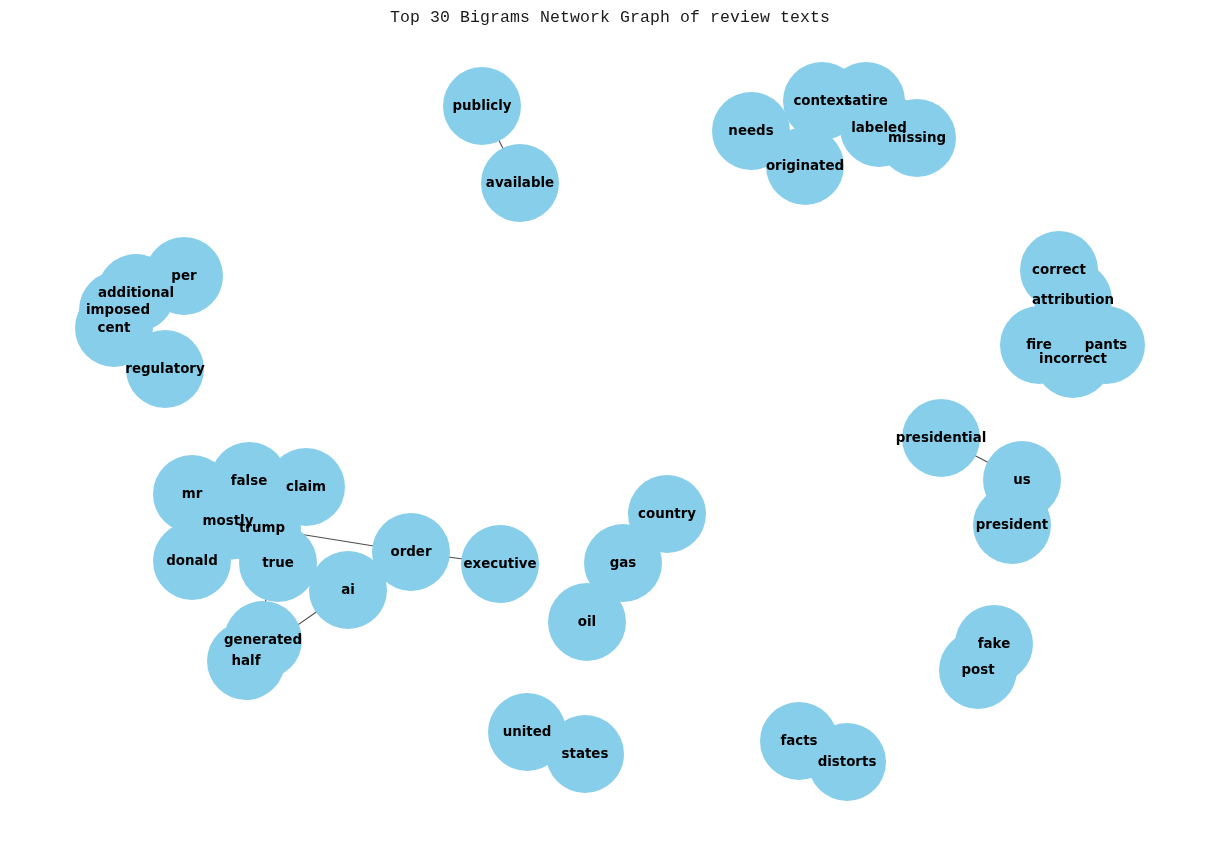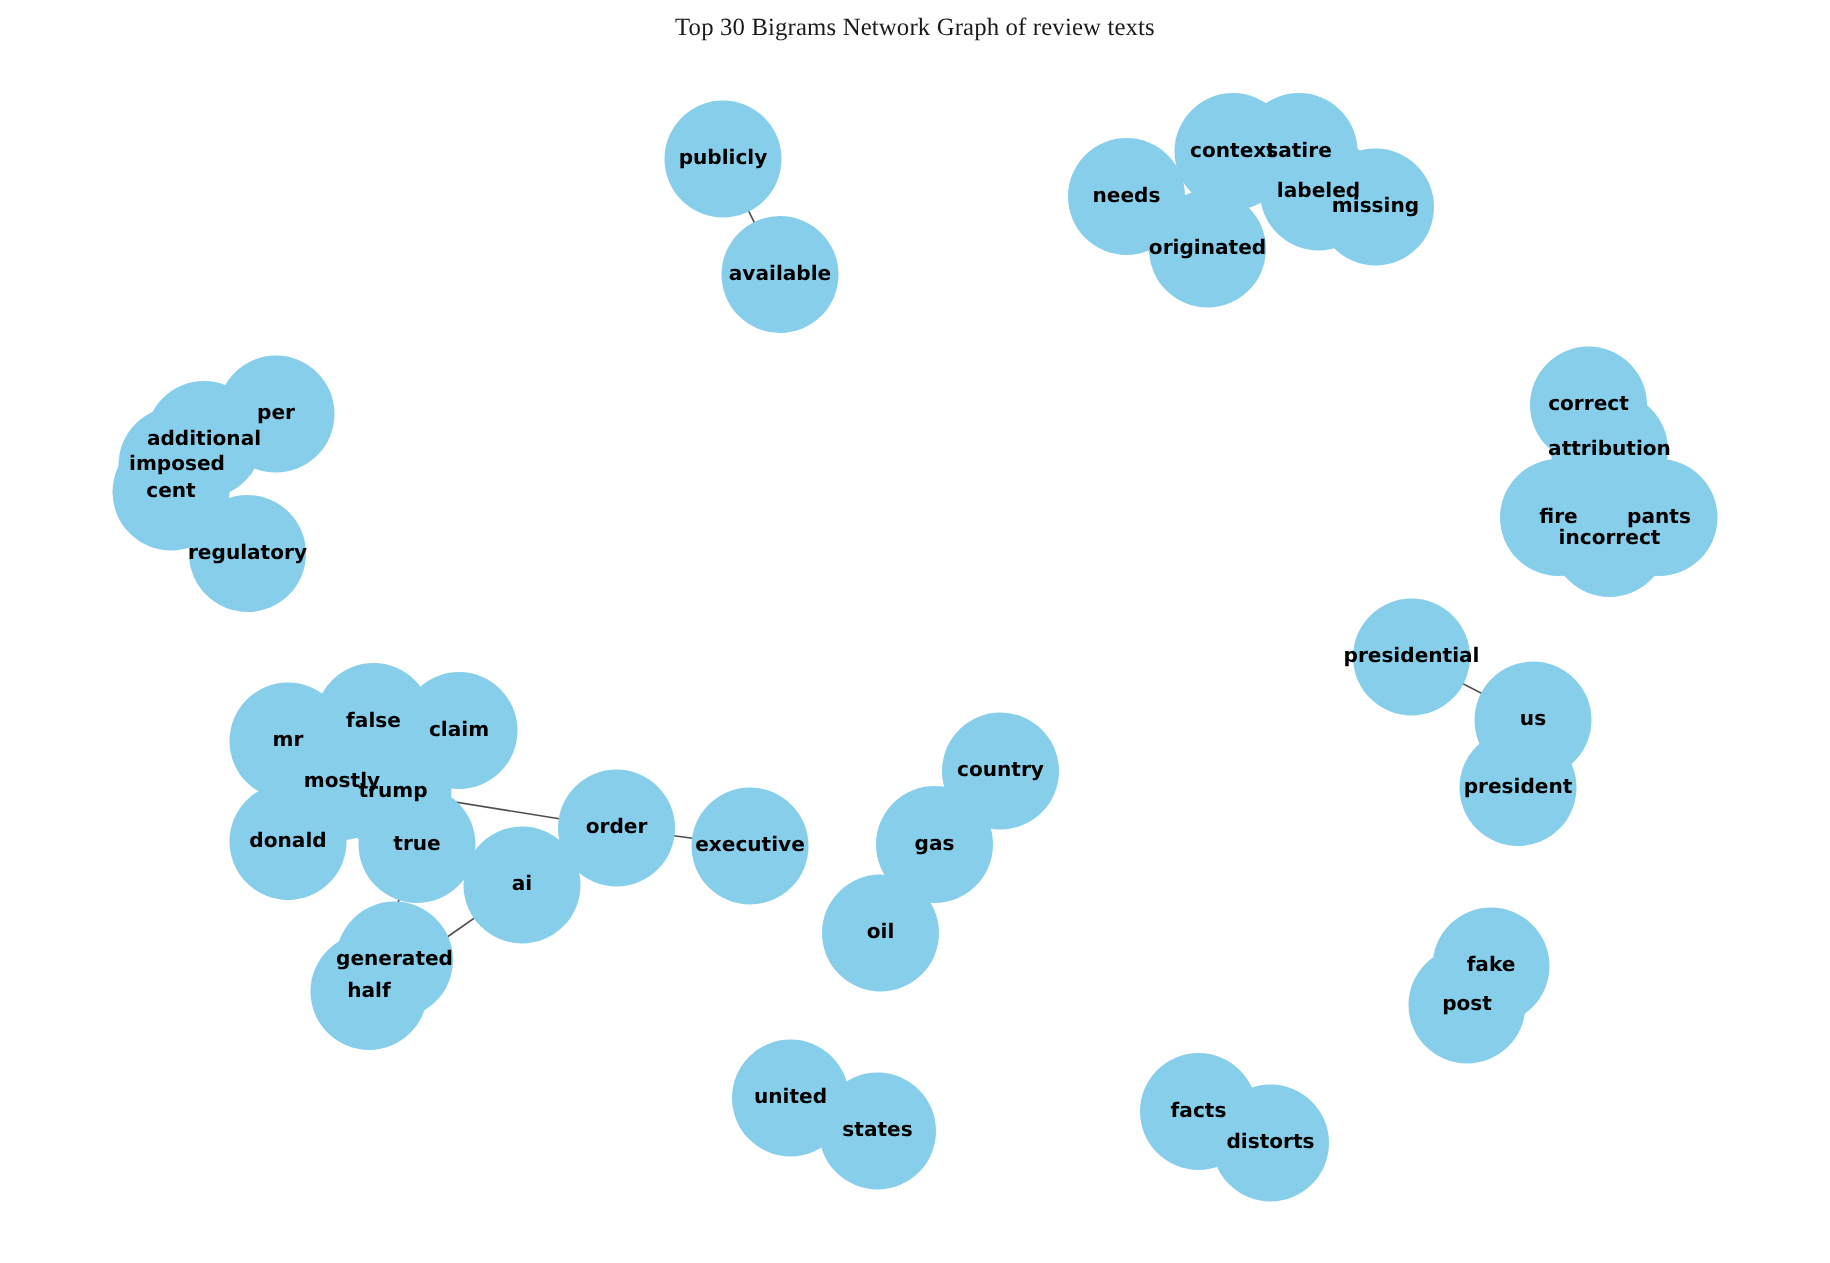--- a/index.html
+++ b/index.html
@@ -21,21 +21,21 @@
     background: #ffffff;
   }
   #graph-title {
     position: absolute;
     top: 8px;
     left: 0;
     width: 1220px;
     text-align: center;
     font-size: 16.5px;
     color: #1a1a1a;
-    font-family: Liberation Serif, serif;
+    font-family: Liberation Mono, monospace;
     font-weight: 400;
     letter-spacing: 0.1px;
   }
   svg#graph-svg {
     position: absolute;
     top: 0;
     left: 0;
     width: 1220px;
     height: 842px;
   }

